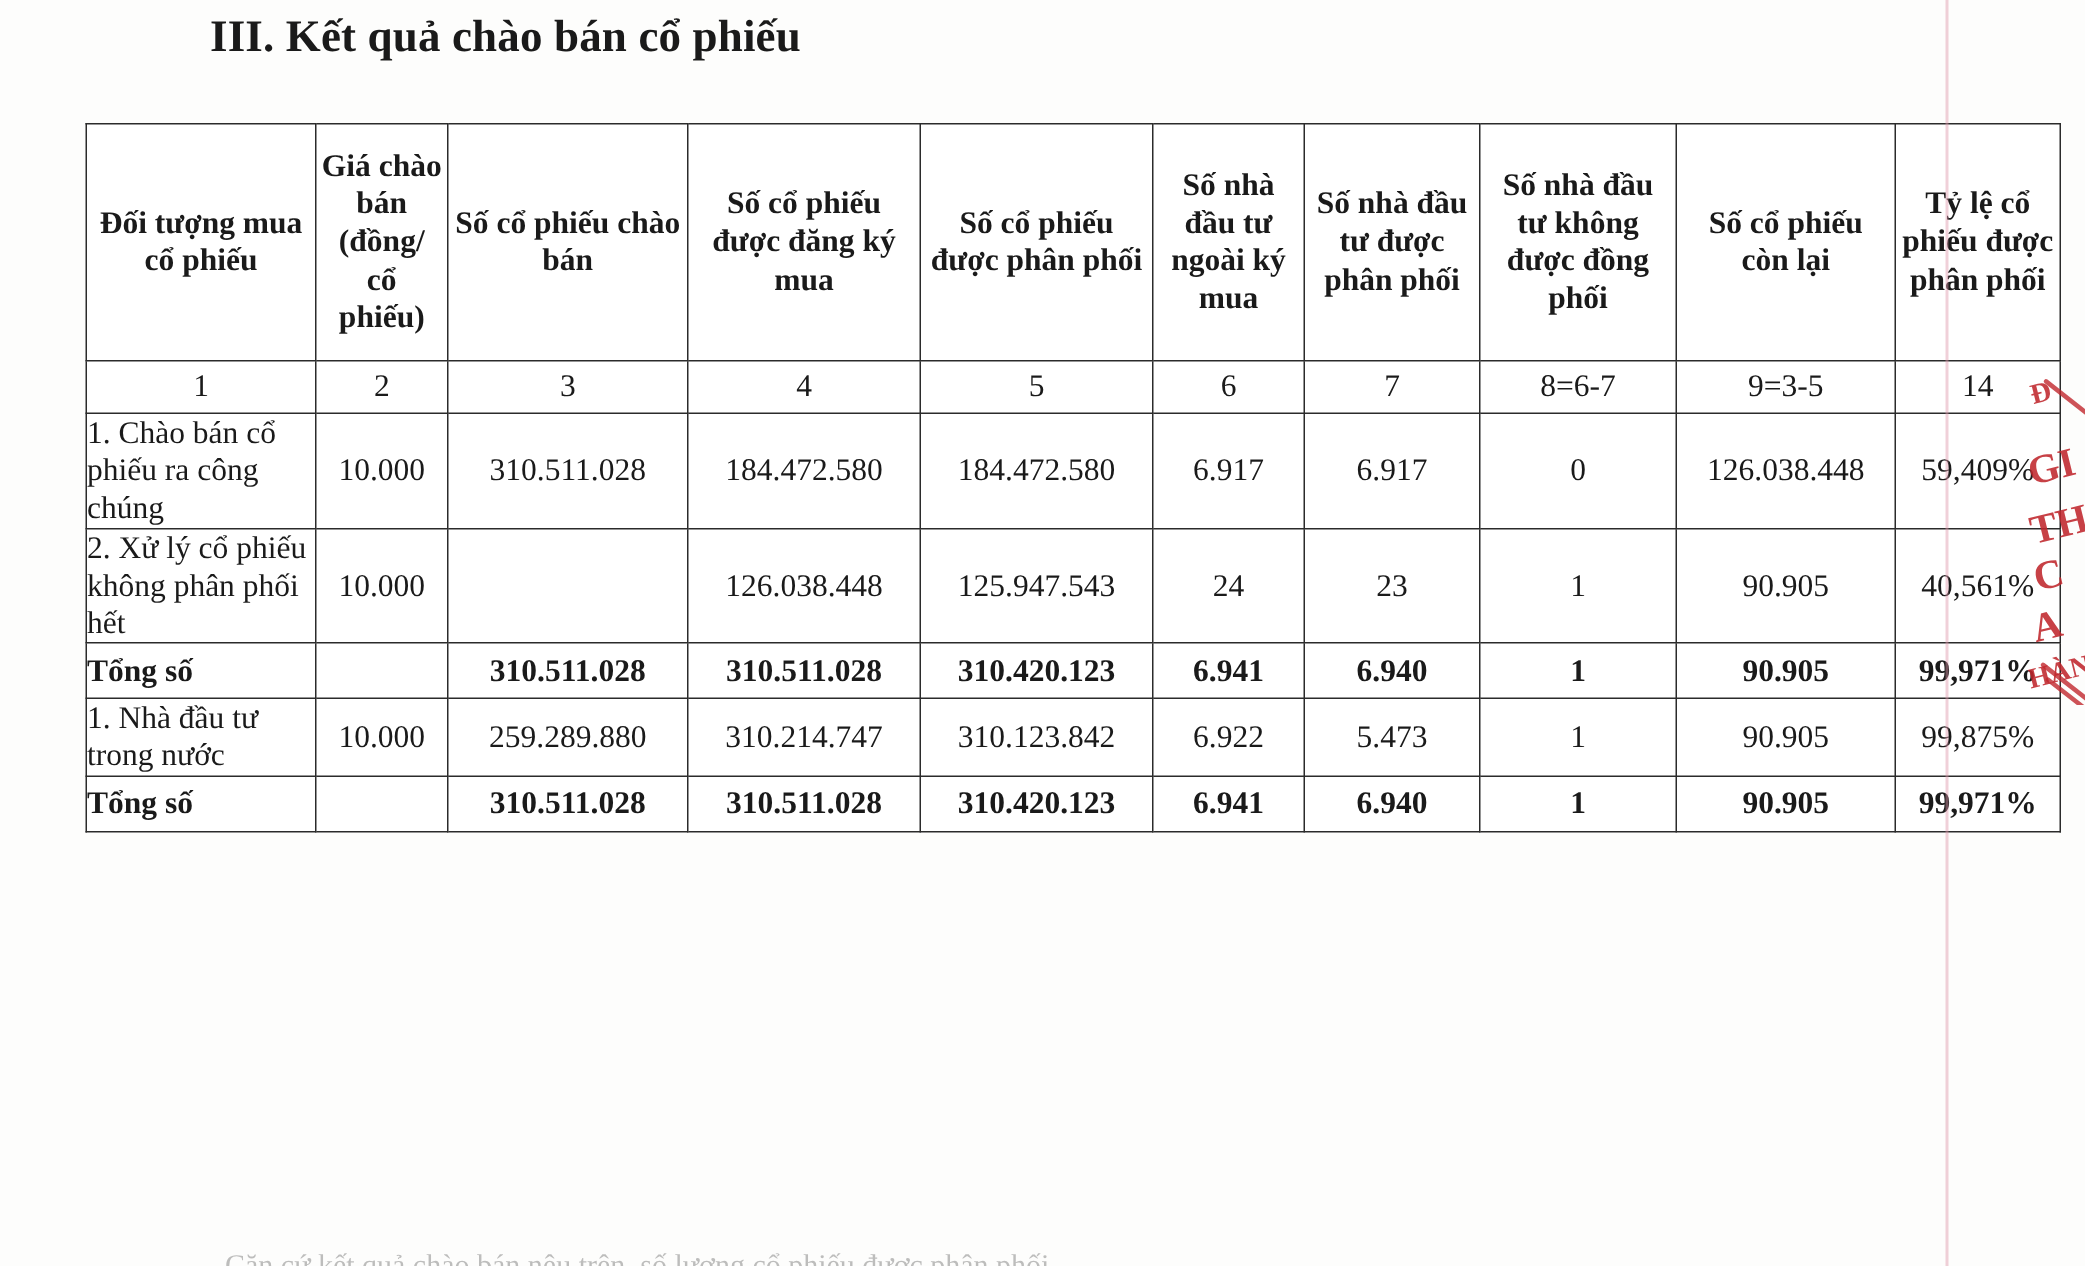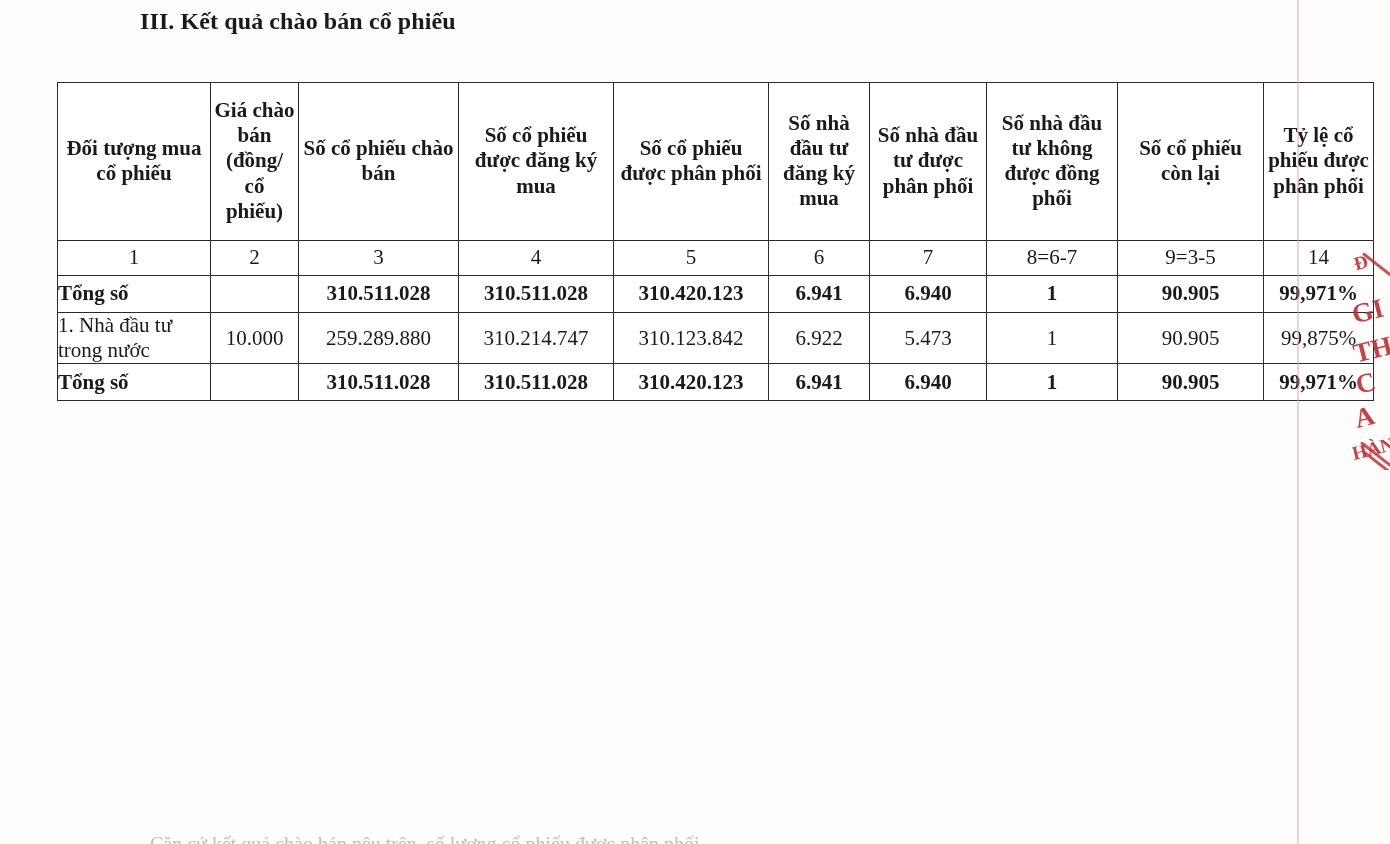--- a/index.html
+++ b/index.html
@@ -20,21 +20,21 @@
   .page {
     position: absolute;
     inset: 0;
     background: #fdfdfc;
   }
 
   .section-title {
     position: absolute;
     left: 140px;
     top: 8px;
-    font-size: 24px;
+    font-size: 30px;
     font-weight: bold;
     letter-spacing: .1px;
     white-space: nowrap;
   }
 
   .table-wrap {
     position: absolute;
     left: 57px;
     top: 82px;
     width: 1316px;
@@ -194,42 +194,66 @@
           <col class="c9">
           <col class="c10">
       </colgroup>
       <thead>
         <tr>
           <th>Đối tượng mua cổ phiếu</th>
           <th>Giá chào bán (đồng/ cổ phiếu)</th>
           <th>Số cổ phiếu chào bán</th>
           <th>Số cổ phiếu được đăng ký mua</th>
           <th>Số cổ phiếu được phân phối</th>
-          <th>Số nhà đầu tư đăng ký mua</th>
+          <th>Số nhà đầu tư ngoài ký mua</th>
           <th>Số nhà đầu tư được phân phối</th>
           <th>Số nhà đầu tư không được đồng phối</th>
           <th>Số cổ phiếu còn lại</th>
           <th>Tỷ lệ cổ phiếu được phân phối</th>
         </tr>
         <tr class="numbering">
           <td>1</td>
           <td>2</td>
           <td>3</td>
           <td>4</td>
           <td>5</td>
           <td>6</td>
           <td>7</td>
           <td>8=6-7</td>
           <td>9=3-5</td>
           <td>14</td>
         </tr>
       </thead>
       <tbody>
 
-
+        <tr>
+          <td class="label">1. Chào bán cổ phiếu ra công chúng</td>
+          <td class="num">10.000</td>
+          <td class="num">310.511.028</td>
+          <td class="num">184.472.580</td>
+          <td class="num">184.472.580</td>
+          <td class="num">6.917</td>
+          <td class="num">6.917</td>
+          <td class="num">0</td>
+          <td class="num">126.038.448</td>
+          <td class="num">59,409%</td>
+        </tr>
+
+        <tr>
+          <td class="label">2. Xử lý cổ phiếu không phân phối hết</td>
+          <td class="num">10.000</td>
+          <td class="num"></td>
+          <td class="num">126.038.448</td>
+          <td class="num">125.947.543</td>
+          <td class="num">24</td>
+          <td class="num">23</td>
+          <td class="num">1</td>
+          <td class="num">90.905</td>
+          <td class="num">40,561%</td>
+        </tr>
 
         <tr class="total">
           <td class="label">Tổng số</td>
           <td class="num"></td>
           <td class="num">310.511.028</td>
           <td class="num">310.511.028</td>
           <td class="num">310.420.123</td>
           <td class="num">6.941</td>
           <td class="num">6.940</td>
           <td class="num">1</td>

